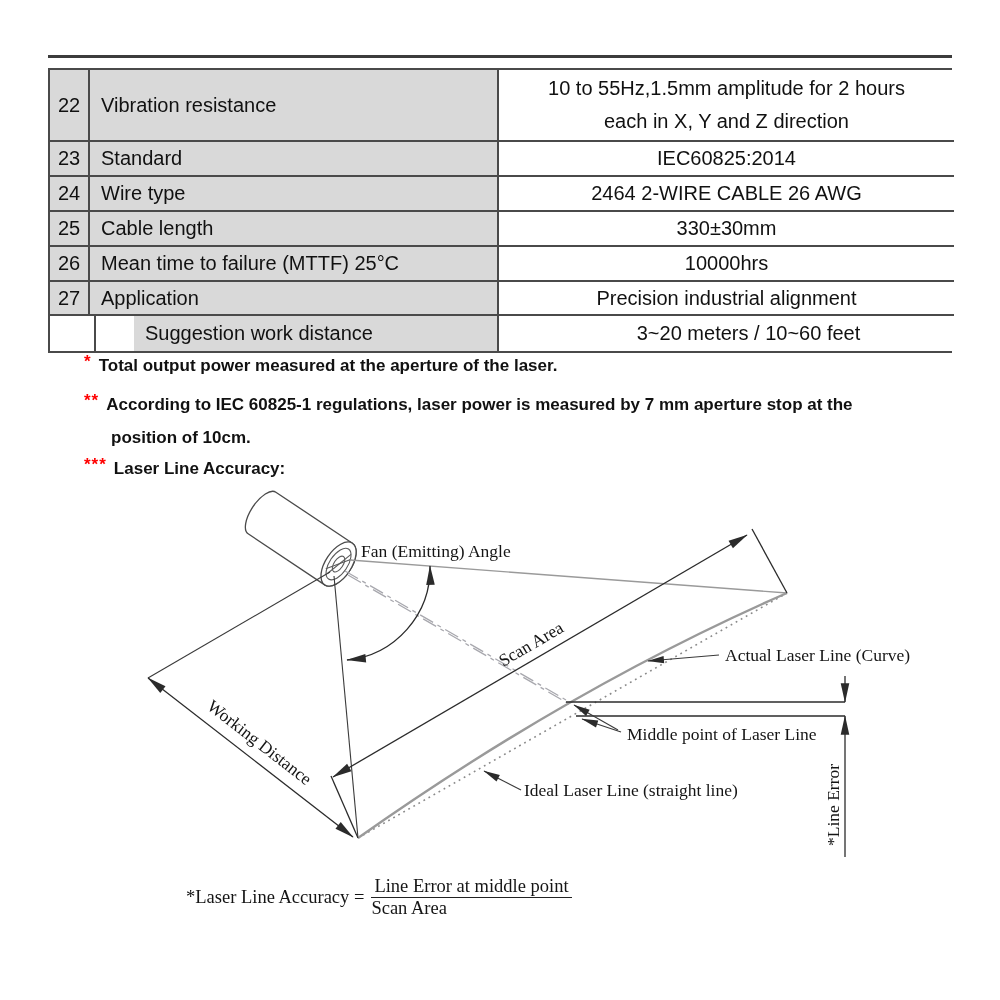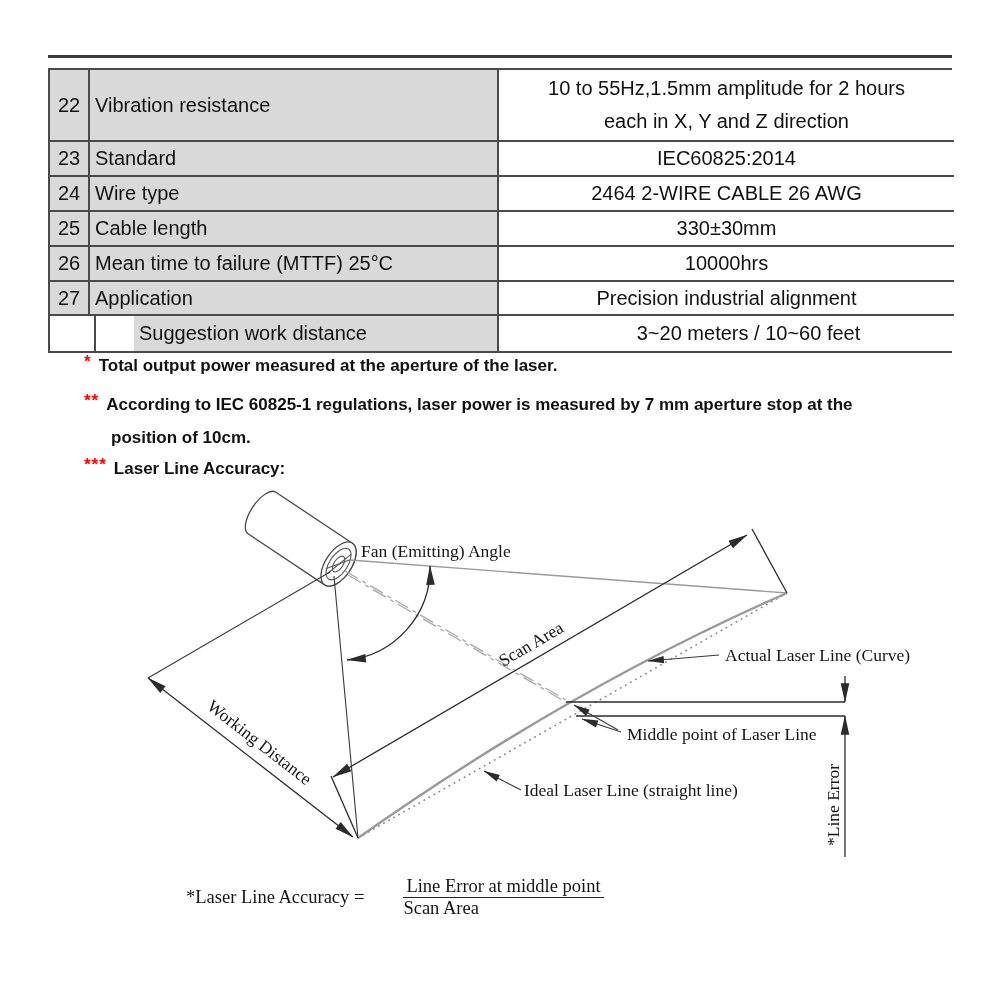--- a/index.html
+++ b/index.html
@@ -12,21 +12,21 @@
   
   .spec-table{position:absolute;left:48px;top:68px;width:904px;
               display:grid;grid-template-columns:40px 409px 455px;
               grid-template-rows:72px 35px 35px 35px 35px 34px 35px;
               border:2px solid #4a4a4a;box-sizing:border-box;font-size:20px;}
   .spec-table>div{box-sizing:border-box;border-right:2px solid #4a4a4a;border-bottom:2px solid #4a4a4a;
                   display:flex;align-items:center;overflow:hidden;}
   .spec-table>div.col-last{border-right:none;}
   .spec-table>div.row-last{border-bottom:none;margin-left:44px;}
   .cell-num{background:#d9d9d9;justify-content:center;}
-  .cell-label{background:#d9d9d9;padding-left:5px;}
+  .cell-label{background:#d9d9d9;padding-left:11px;}
   .cell-value{background:#fff;justify-content:center;text-align:center;}
   .cell-value.two-line{flex-direction:column;line-height:33px;}
 
   
   .fn{position:absolute;left:84px;font-size:17px;font-weight:bold;white-space:nowrap;text-align:right;}
   .fn .stars{color:#ff0000;position:relative;top:-4px;margin-right:7px;letter-spacing:1px;}
   .fn-cont{padding-left:27px;}
 
   
   .diagram{position:absolute;left:0;top:480px;width:1000px;height:460px;}
@@ -35,21 +35,21 @@
   .ln-thin{stroke:#3a3a3a;stroke-width:1.1;fill:none;}
   .ln-gray{stroke:#9a9a9a;stroke-width:1.4;fill:none;}
   .ln-curve{stroke:#9a9a9a;stroke-width:2.4;fill:none;}
   .ln-dot{stroke:#8a8a8a;stroke-width:1.6;stroke-dasharray:1.8 4;fill:none;}
   .ln-cdash{stroke:#a8a8ae;stroke-width:1.3;stroke-dasharray:15 5 4 5;fill:none;}
   .laser-body{stroke:#4a4a4a;stroke-width:1.3;fill:#fff;}
   .laser-detail{stroke:#5a5a5a;stroke-width:1.1;fill:none;}
 
   
   .formula{position:absolute;left:186px;top:877px;display:flex;align-items:center;
-           font-family:"Liberation Serif",serif;font-size:18.5px;color:#151515;gap:32px;}
+           font-family:"Liberation Serif",serif;font-size:18.5px;color:#151515;}
   .formula .lhs{margin-right:7px;white-space:nowrap;}
   .frac{display:inline-flex;flex-direction:column;}
   .frac .num{border-bottom:1.6px solid #222;padding:0 3px 1px 3px;line-height:19px;white-space:nowrap;}
   .frac .den{line-height:20px;white-space:nowrap;}
 </style>
 </head>
 <body>
 
 <div class="page">
 

